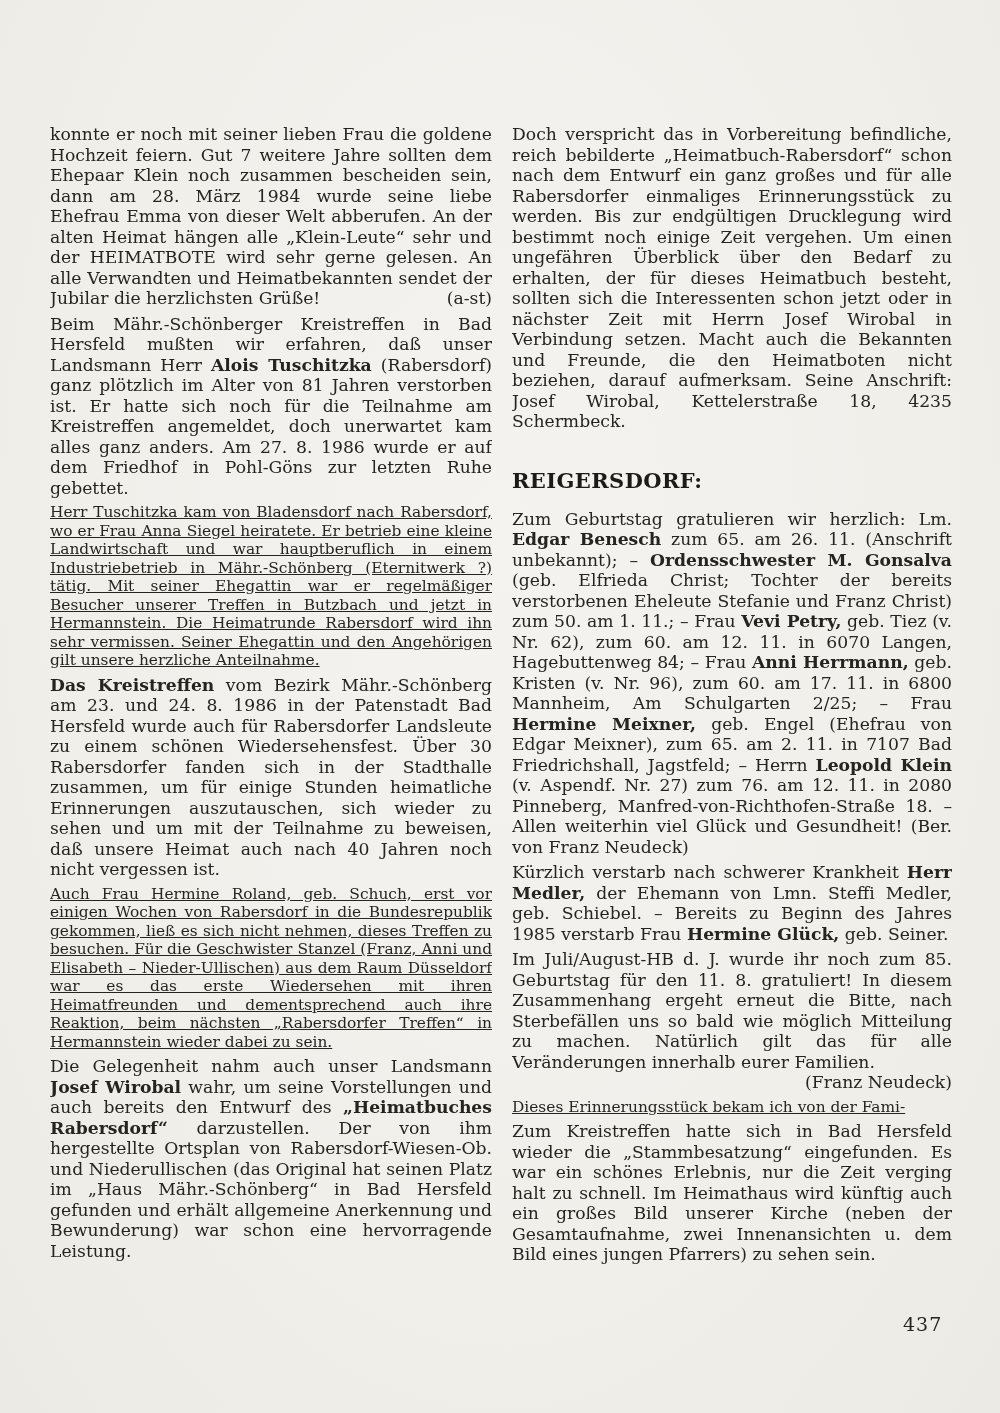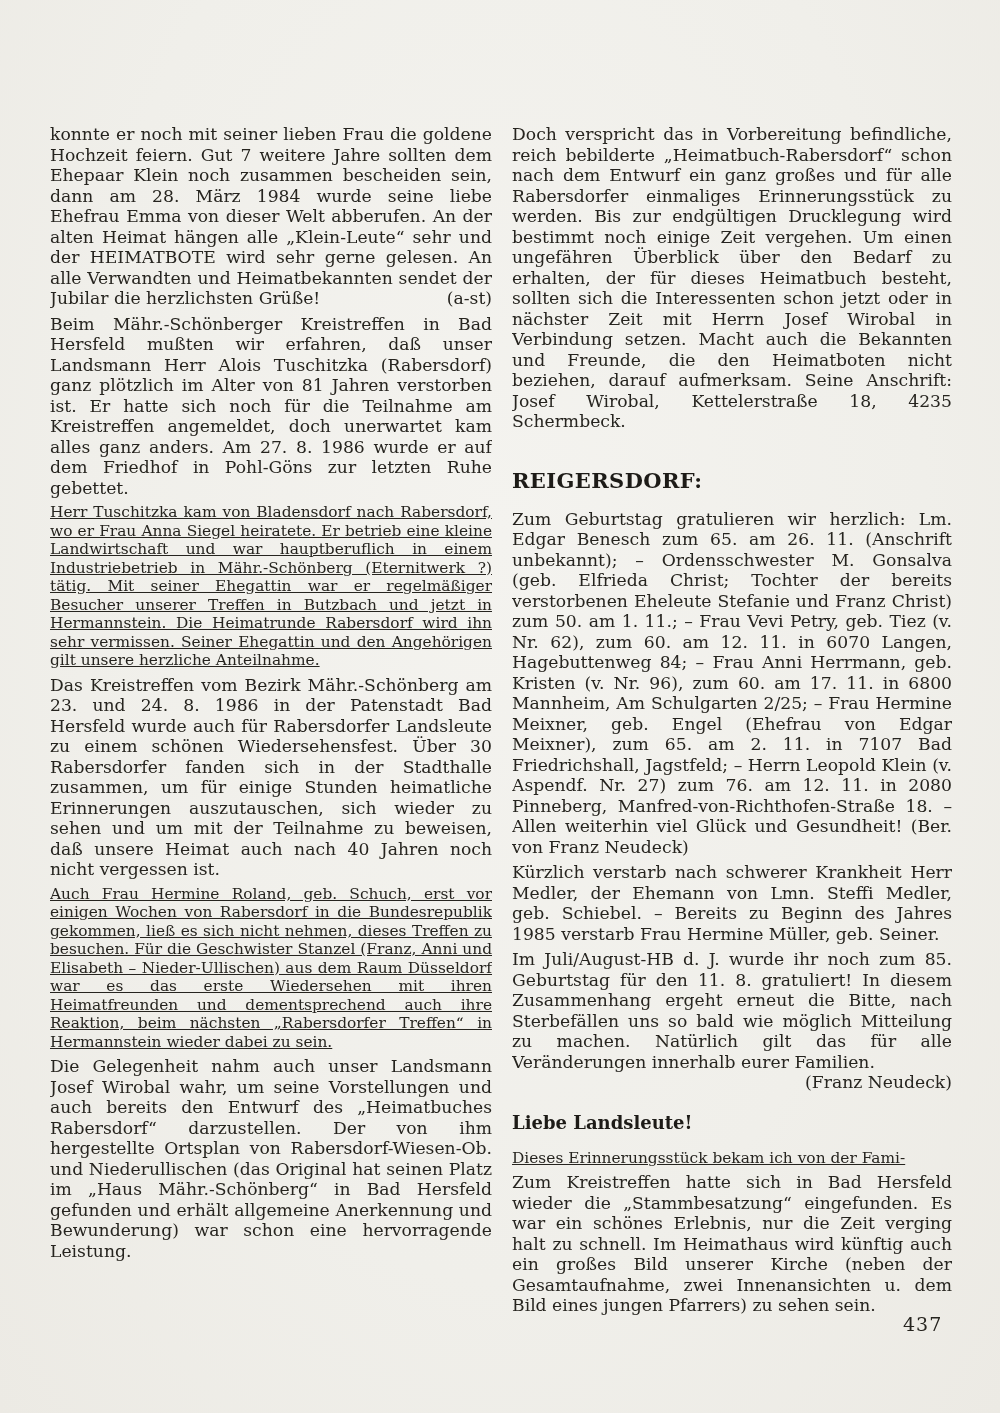--- a/index.html
+++ b/index.html
@@ -14,21 +14,21 @@
   }
   .col { position: absolute; top: 108px; }
   .col-left  { left: 50px;  width: 442px; }
   .col-right { left: 512px; width: 440px; }
 
   .para { text-align: justify; overflow: hidden; margin-top: 16px; }
   .para.body  { font-size: 17.2px; line-height: 20.5px; }
   .para.small { font-size: 15.4px; line-height: 18.5px; text-decoration: underline; }
   .para + .para { margin-top: 5px; }
 
-  .b { font-weight: normal; }
+  .b { font-weight: bold; }
   .trailer { float: right; }
 
   .heading { font-weight: bold; color: #1d1b17; }
   .heading.large { font-size: 21px; margin: 36px 0 9px 0; letter-spacing: 0.4px; }
   .heading.small { font-size: 18px; margin: 19px 0 1px 0; }
 
   .page-number {
     position: absolute;
     left: 903px;
     top: 1313px;
@@ -45,20 +45,19 @@
       <div class="para body"><span class="">Beim Mähr.-Schönberger Kreistreffen in Bad Hersfeld mußten wir erfahren, daß unser Landsmann Herr </span><span class="b">Alois Tuschitzka</span><span class=""> (Rabersdorf) ganz plötzlich im Alter von 81 Jahren verstorben ist. Er hatte sich noch für die Teilnahme am Kreistreffen angemeldet, doch unerwartet kam alles ganz anders. Am 27. 8. 1986 wurde er auf dem Friedhof in Pohl-Göns zur letzten Ruhe gebettet.</span></div>
       <div class="para small"><span class="">Herr Tuschitzka kam von Bladensdorf nach Rabersdorf, wo er Frau Anna Siegel heiratete. Er betrieb eine kleine Landwirtschaft und war hauptberuflich in einem Industriebetrieb in Mähr.-Schönberg (Eternitwerk ?) tätig. Mit seiner Ehegattin war er regelmäßiger Besucher unserer Treffen in Butzbach und jetzt in Hermannstein. Die Heimatrunde Rabersdorf wird ihn sehr vermissen. Seiner Ehegattin und den Angehörigen gilt unsere herzliche Anteilnahme.</span></div>
       <div class="para body"><span class="b">Das Kreistreffen</span><span class=""> vom Bezirk Mähr.-Schönberg am 23. und 24. 8. 1986 in der Patenstadt Bad Hersfeld wurde auch für Rabersdorfer Landsleute zu einem schönen Wiedersehensfest. Über 30 Rabersdorfer fanden sich in der Stadthalle zusammen, um für einige Stunden heimatliche Erinnerungen auszutauschen, sich wieder zu sehen und um mit der Teilnahme zu beweisen, daß unsere Heimat auch nach 40 Jahren noch nicht vergessen ist.</span></div>
       <div class="para small"><span class="">Auch Frau Hermine Roland, geb. Schuch, erst vor einigen Wochen von Rabersdorf in die Bundesrepublik gekommen, ließ es sich nicht nehmen, dieses Treffen zu besuchen. Für die Geschwister Stanzel (Franz, Anni und Elisabeth – Nieder-Ullischen) aus dem Raum Düsseldorf war es das erste Wiedersehen mit ihren Heimatfreunden und dementsprechend auch ihre Reaktion, beim nächsten „Rabersdorfer Treffen“ in Hermannstein wieder dabei zu sein.</span></div>
       <div class="para body"><span class="">Die Gelegenheit nahm auch unser Landsmann </span><span class="b">Josef Wirobal</span><span class=""> wahr, um seine Vorstellungen und auch bereits den Entwurf des </span><span class="b">„Heimatbuches Rabersdorf“</span><span class=""> darzustellen. Der von ihm hergestellte Ortsplan von Rabersdorf-Wiesen-Ob. und Niederullischen (das Original hat seinen Platz im „Haus Mähr.-Schönberg“ in Bad Hersfeld gefunden und erhält allgemeine Anerkennung und Bewunderung) war schon eine hervorragende Leistung.</span></div>
     </div>
   <div class="col col-right">
       <div class="para body"><span class="">Doch verspricht das in Vorbereitung befindliche, reich bebilderte „Heimatbuch-Rabersdorf“ schon nach dem Entwurf ein ganz großes und für alle Rabersdorfer einmaliges Erinnerungsstück zu werden. Bis zur endgültigen Drucklegung wird bestimmt noch einige Zeit vergehen. Um einen ungefähren Überblick über den Bedarf zu erhalten, der für dieses Heimatbuch besteht, sollten sich die Interessenten schon jetzt oder in nächster Zeit mit Herrn Josef Wirobal in Verbindung setzen. Macht auch die Bekannten und Freunde, die den Heimatboten nicht beziehen, darauf aufmerksam. Seine Anschrift: Josef Wirobal, Kettelerstraße 18, 4235 Schermbeck.</span></div>
       <div class="heading large">REIGERSDORF:</div>
       <div class="para body"><span class="">Zum Geburtstag gratulieren wir herzlich: Lm. </span><span class="b">Edgar Benesch</span><span class=""> zum 65. am 26. 11. (Anschrift unbekannt); – </span><span class="b">Ordensschwester M. Gonsalva</span><span class=""> (geb. Elfrieda Christ; Tochter der bereits verstorbenen Eheleute Stefanie und Franz Christ) zum 50. am 1. 11.; – Frau </span><span class="b">Vevi Petry,</span><span class=""> geb. Tiez (v. Nr. 62), zum 60. am 12. 11. in 6070 Langen, Hagebuttenweg 84; – Frau </span><span class="b">Anni Herrmann,</span><span class=""> geb. Kristen (v. Nr. 96), zum 60. am 17. 11. in 6800 Mannheim, Am Schulgarten 2/25; – Frau </span><span class="b">Hermine Meixner,</span><span class=""> geb. Engel (Ehefrau von Edgar Meixner), zum 65. am 2. 11. in 7107 Bad Friedrichshall, Jagstfeld; – Herrn </span><span class="b">Leopold Klein</span><span class=""> (v. Aspendf. Nr. 27) zum 76. am 12. 11. in 2080 Pinneberg, Manfred-von-Richthofen-Straße 18. – Allen weiterhin viel Glück und Gesundheit! (Ber. von Franz Neudeck)</span></div>
-      <div class="para body"><span class="">Kürzlich verstarb nach schwerer Krankheit </span><span class="b">Herr Medler,</span><span class=""> der Ehemann von Lmn. Steffi Medler, geb. Schiebel. – Bereits zu Beginn des Jahres 1985 verstarb Frau </span><span class="b">Hermine Müller,</span><span class=""> geb. Seiner.</span></div>
+      <div class="para body"><span class="">Kürzlich verstarb nach schwerer Krankheit </span><span class="b">Herr Medler,</span><span class=""> der Ehemann von Lmn. Steffi Medler, geb. Schiebel. – Bereits zu Beginn des Jahres 1985 verstarb Frau </span><span class="b">Hermine Glück,</span><span class=""> geb. Seiner.</span></div>
       <div class="para body"><span class="">Im Juli/August-HB d. J. wurde ihr noch zum 85. Geburtstag für den 11. 8. gratuliert! In diesem Zusammenhang ergeht erneut die Bitte, nach Sterbefällen uns so bald wie möglich Mitteilung zu machen. Natürlich gilt das für alle Veränderungen innerhalb eurer Familien.</span><span class="trailer">(Franz Neudeck)</span></div>
-      <div class="heading small">Liebe Landsleute!</div>
       <div class="para small"><span class="">Dieses Erinnerungsstück bekam ich von der Fami-</span></div>
       <div class="para body"><span class="">Zum Kreistreffen hatte sich in Bad Hersfeld wieder die „Stammbesatzung“ eingefunden. Es war ein schönes Erlebnis, nur die Zeit verging halt zu schnell. Im Heimathaus wird künftig auch ein großes Bild unserer Kirche (neben der Gesamtaufnahme, zwei Innenansichten u. dem Bild eines jungen Pfarrers) zu sehen sein.</span></div>
     </div>
   <div class="page-number">437</div>
 </div>
 
 </body></html>

